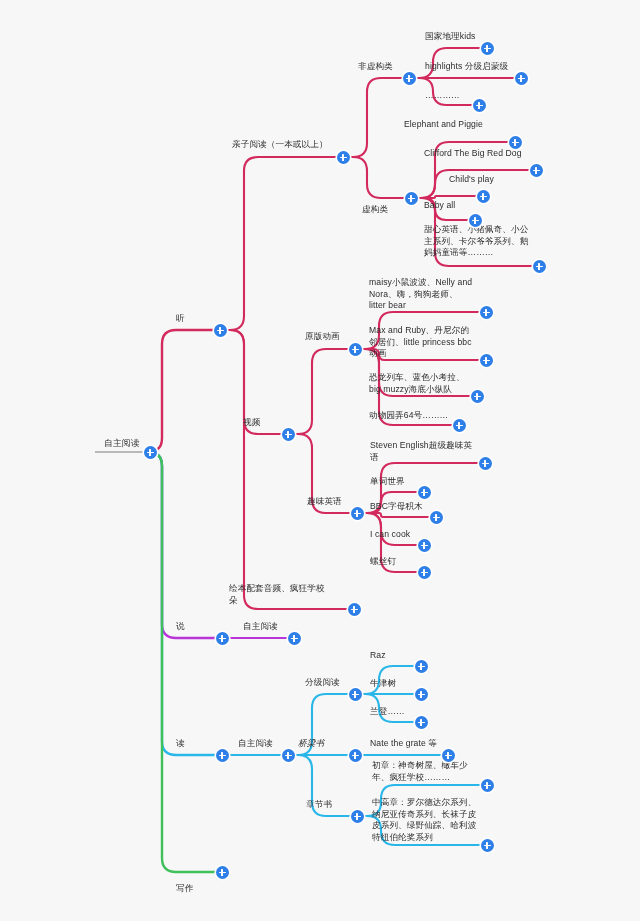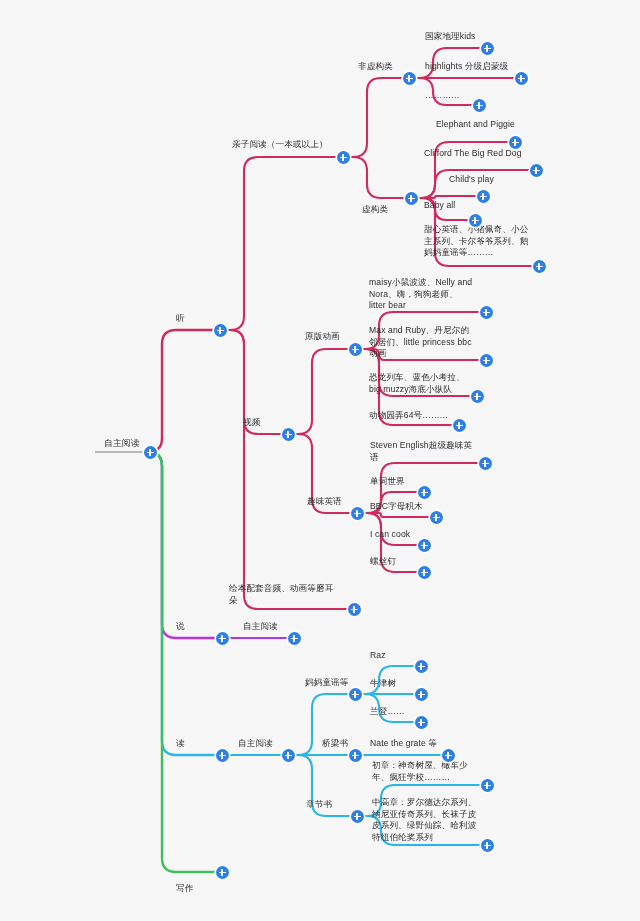--- a/index.html
+++ b/index.html
@@ -84,21 +84,21 @@
     </svg>
   <div id="labels">
       <div class="label root" style="left: 104px; top: 438px;">自主阅读</div>
       <div class="label" style="left: 176px; top: 313px;">听</div>
       <div class="label" style="left: 232px; top: 139px;">亲子阅读（一本或以上）</div>
       <div class="label" style="left: 358px; top: 61px;">非虚构类</div>
       <div class="label" style="left: 425px; top: 31px;">国家地理kids</div>
       <div class="label" style="left: 425px; top: 61px;">highlights 分级启蒙级</div>
       <div class="label" style="left: 425px; top: 90px;">…………</div>
       <div class="label" style="left: 362px; top: 180px; margin-top: 24px;">虚构类</div>
-      <div class="label" style="left: 436px; top: 119px; text-align: right;">Elephant and Piggie</div>
+      <div class="label" style="left: 404px; top: 119px; text-align: right;">Elephant and Piggie</div>
       <div class="label" style="left: 424px; top: 148px;">Clifford The Big Red Dog</div>
       <div class="label" style="left: 424px; top: 174px; margin-left: 25px;">Child's play</div>
       <div class="label" style="left: 424px; top: 200px;">Baby all</div>
       <div class="label" style="left: 424px; top: 224px;">甜心英语、小猪佩奇、小公
 主系列、卡尔爷爷系列、鹅
 妈妈童谣等………</div>
       <div class="label" style="left: 243px; top: 417px;">视频</div>
       <div class="label" style="left: 305px; top: 331px;">原版动画</div>
       <div class="label" style="left: 369px; top: 277px;">maisy小鼠波波、Nelly and
 Nora、嗨，狗狗老师、
@@ -109,31 +109,31 @@
       <div class="label" style="left: 369px; top: 372px;">恐龙列车、蓝色小考拉、
 big muzzy海底小纵队</div>
       <div class="label" style="left: 369px; top: 410px;">动物园弄64号………</div>
       <div class="label" style="left: 307px; top: 496px;">趣味英语</div>
       <div class="label" style="left: 370px; top: 440px;">Steven English超级趣味英
 语</div>
       <div class="label" style="left: 370px; top: 476px;">单词世界</div>
       <div class="label" style="left: 370px; top: 501px;">BBC字母积木</div>
       <div class="label" style="left: 370px; top: 529px;">I can cook</div>
       <div class="label" style="left: 370px; top: 556px;">螺丝钉</div>
-      <div class="label" style="left: 229px; top: 583px;">绘本配套音频、动画等磨耳
+      <div class="label" style="left: 229px; top: 583px;">绘本配套音频、疯狂学校
 朵</div>
       <div class="label" style="left: 176px; top: 621px;">说</div>
       <div class="label" style="left: 243px; top: 621px;">自主阅读</div>
       <div class="label" style="left: 176px; top: 738px;">读</div>
       <div class="label" style="left: 238px; top: 738px;">自主阅读</div>
-      <div class="label" style="left: 305px; top: 677px;">妈妈童谣等</div>
+      <div class="label" style="left: 305px; top: 677px;">分级阅读</div>
       <div class="label" style="left: 370px; top: 650px;">Raz</div>
       <div class="label" style="left: 370px; top: 678px;">牛津树</div>
       <div class="label" style="left: 370px; top: 706px;">兰登……</div>
-      <div class="label" style="left: 322px; top: 738px;">桥梁书</div>
+      <div class="label" style="left: 298px; top: 738px; font-style: italic;">桥梁书</div>
       <div class="label" style="left: 370px; top: 738px;">Nate the grate 等</div>
       <div class="label" style="left: 306px; top: 799px;">章节书</div>
       <div class="label" style="left: 372px; top: 760px;">初章：神奇树屋、橄车少
 年、疯狂学校………</div>
       <div class="label" style="left: 372px; top: 797px;">中高章：罗尔德达尔系列、
 纳尼亚传奇系列、长袜子皮
 皮系列、绿野仙踪、哈利波
 特纽伯纶奖系列</div>
       <div class="label" style="left: 176px; top: 855px; margin-top: 28px;">写作</div>
     </div>

